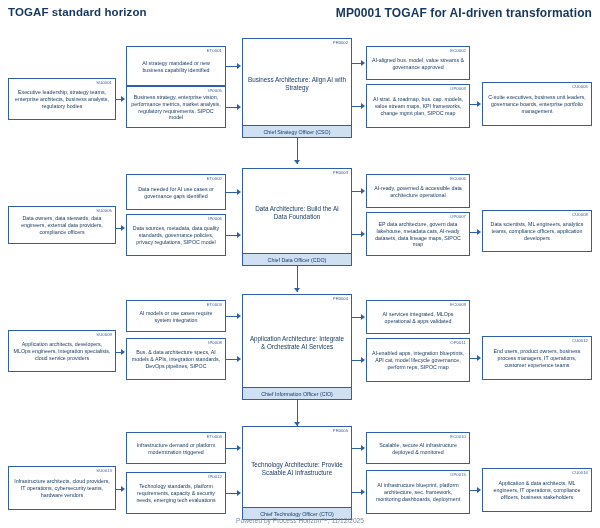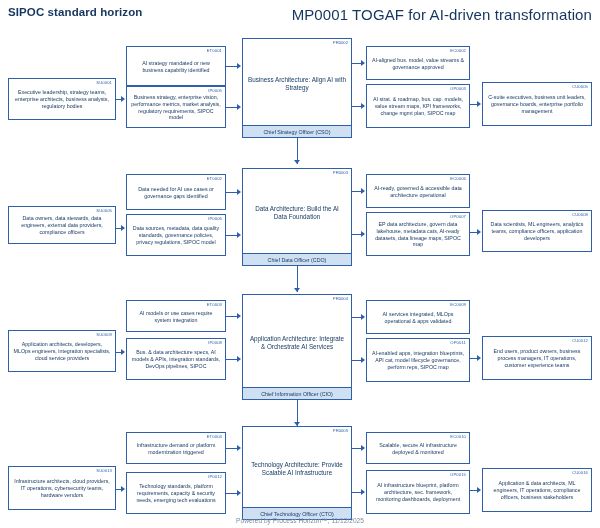--- a/index.html
+++ b/index.html
@@ -21,22 +21,22 @@
     top: 6px;
     font-size: 11.5px;
     font-weight: bold;
     color: #14365f;
     letter-spacing: 0.1px;
   }
   .title-right {
     position: absolute;
     right: 8px;
     top: 6px;
-    font-size: 15px;
-    font-weight: normal;
+    font-size: 12px;
+    font-weight: bold;
     color: #14365f;
     letter-spacing: 0.1px;
     text-align: right;
   }
   .box {
     position: absolute;
     border: 1px solid #2f5fa8;
     background: #ffffff;
     box-sizing: border-box;
     font-size: 5.3px;
@@ -121,21 +121,21 @@
     transform: translateX(-50%);
     bottom: 4px;
     font-size: 6.6px;
     color: #7d8ca0;
     white-space: nowrap;
   }
 </style>
 </head>
 <body>
 
-<div class="title-left">SIPOC standard horizon</div>
+<div class="title-left">TOGAF standard horizon</div>
 <div class="title-right">MP0001 TOGAF for AI-driven transformation</div>
 
 <div class="box" style="left:126px; top:46px; width:100px; height:40px;">
   <span class="tag">ET0001</span>
   <span class="txt">AI strategy mandated or new business capability identified</span>
 </div>
 <div class="box" style="left:8px; top:78px; width:108px; height:42px;">
   <span class="tag">SU0001</span>
   <span class="txt">Executive leadership, strategy teams, enterprise architects, business analysts, regulatory bodies</span>
 </div>

